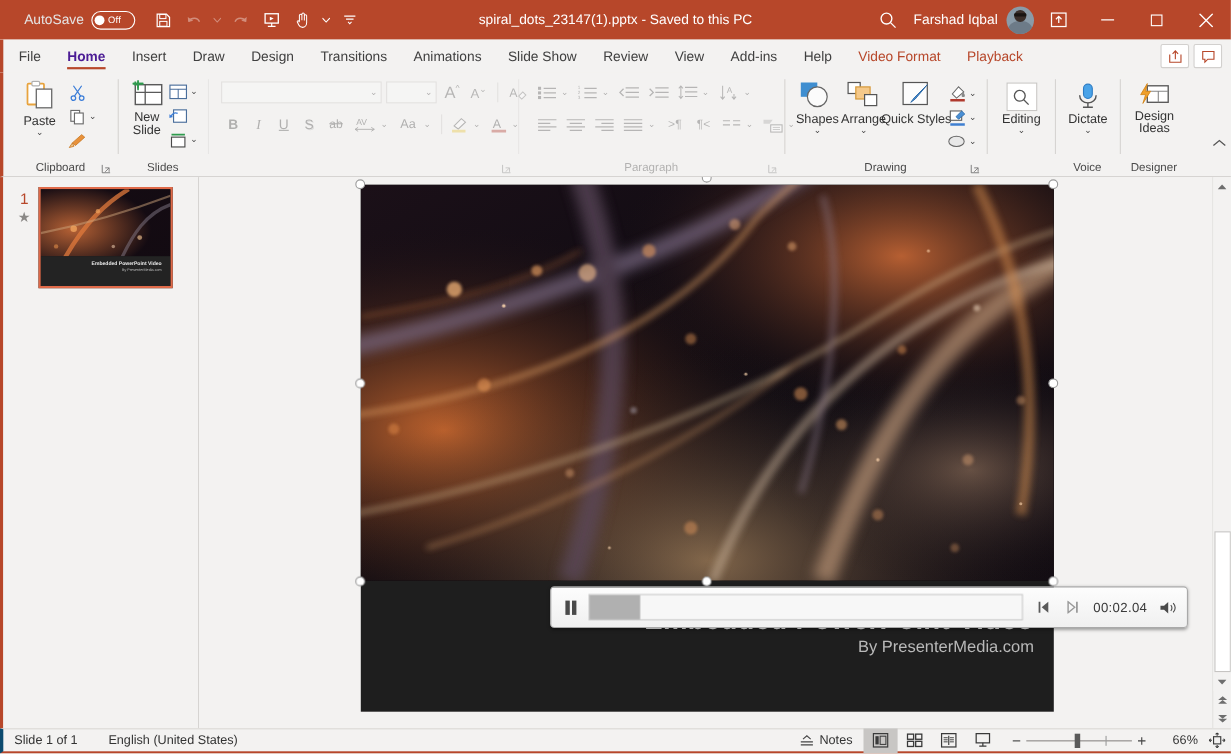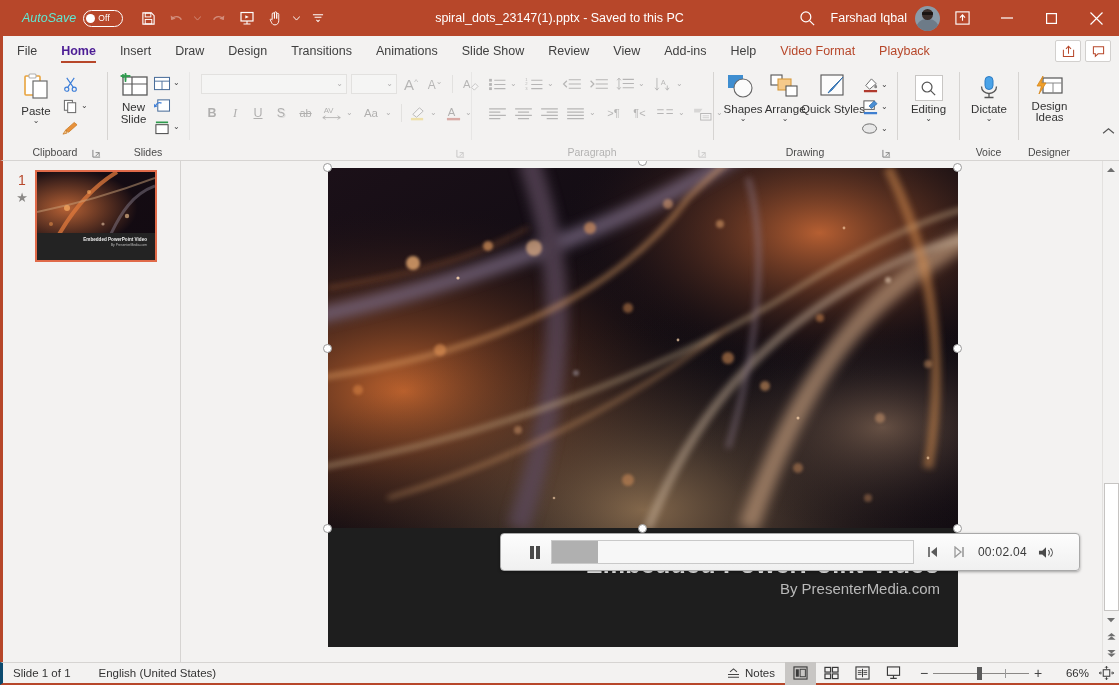--- a/index.html
+++ b/index.html
@@ -11,21 +11,21 @@
   }
   .app { width: 1119px; height: 685px; display: flex; flex-direction: column;
          position: relative; background: #f3f2f1; }
 
   
   .titlebar {
     height: 36px; background: #b7472a; color: #fff;
     display: flex; align-items: center; flex: none; position: relative;
   }
   .autosave-wrap { display: flex; align-items: center; gap: 7px; margin-left: 22px; }
-  .autosave-label { font-size: 12.5px; color: #5eead4; font-style: italic; }
+  .autosave-label { font-size: 12.5px; color: #e5e5e5; }
   .toggle {
     width: 40px; height: 17px; border-radius: 9px; border: 1.3px solid #fff;
     display: flex; align-items: center; padding: 0 2px; gap: 3px;
   }
   .toggle .knob { width: 9px; height: 9px; border-radius: 50%; background: #fff; }
   .toggle .txt { font-size: 8.5px; color: #fff; letter-spacing: .2px; }
 
   .qat { display: flex; align-items: center; gap: 2px; margin-left: 12px; }
   .qat-btn {
     width: 26px; height: 26px; display: flex; align-items: center;
@@ -160,21 +160,21 @@
     position:absolute; width:9px; height:9px; border-radius:50%;
     background:#fff; border:1.2px solid #9a9a9a; z-index: 40;
   }
   .rot-stem { position:absolute; width:1px; height:9px; background:#9a9a9a; z-index:39; }
 
   
   .player {
     position:absolute; left:172px; top:365px; width:580px; height:38px;
     background: linear-gradient(#fdfdfd, #f0f0f0);
     border:1px solid #a9a9a9; border-radius:4px; display:flex; align-items:center;
-    box-shadow: 0 1px 3px rgba(0,0,0,.35); z-index: 30; padding: 0 20px;
+    box-shadow: 0 1px 3px rgba(0,0,0,.35); z-index: 30; padding: 0 4px;
   }
   .pp { width:28px; height:30px; display:flex; align-items:center; justify-content:center; }
   .pp .bar { width:3.5px; height:13px; background:#4a4a4a; margin:0 1.3px; }
   .track {
     flex: 1; height:24px; background:#f7f7f7; border:1px solid #c9c9c9;
     margin: 0 6px 0 2px; display:flex; align-items:stretch; position:relative;
   }
   .track .fill { width:46px; background:#b0b0b0; }
   .pctl { width:26px; height:30px; display:flex; align-items:center; justify-content:center; }
   .ptime { font-size:12px; color:#3b3b3b; padding: 0 6px; letter-spacing:.3px; }

